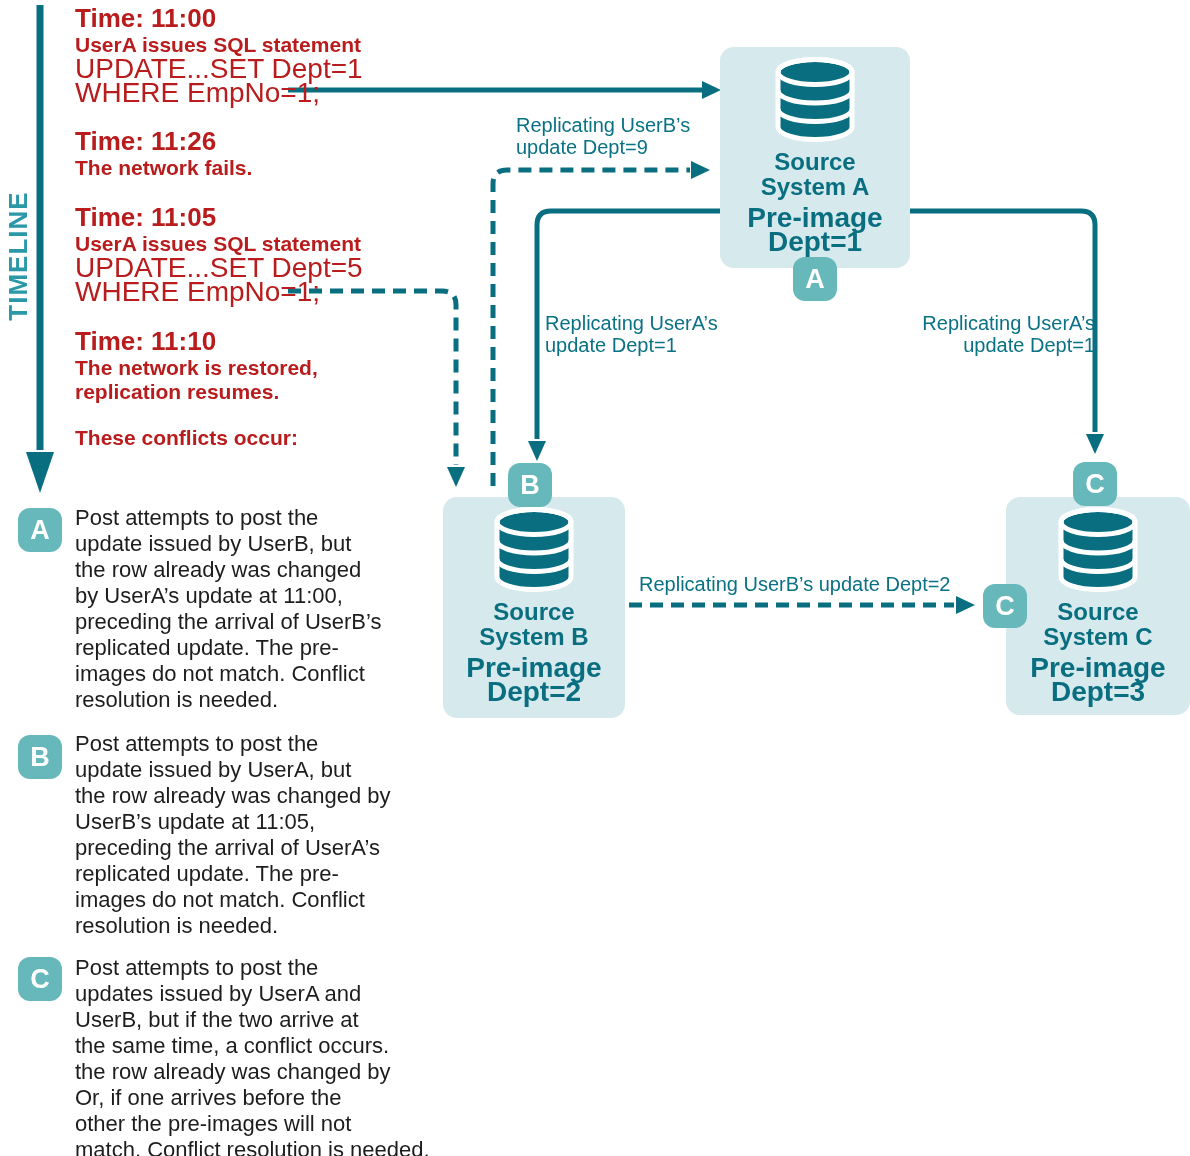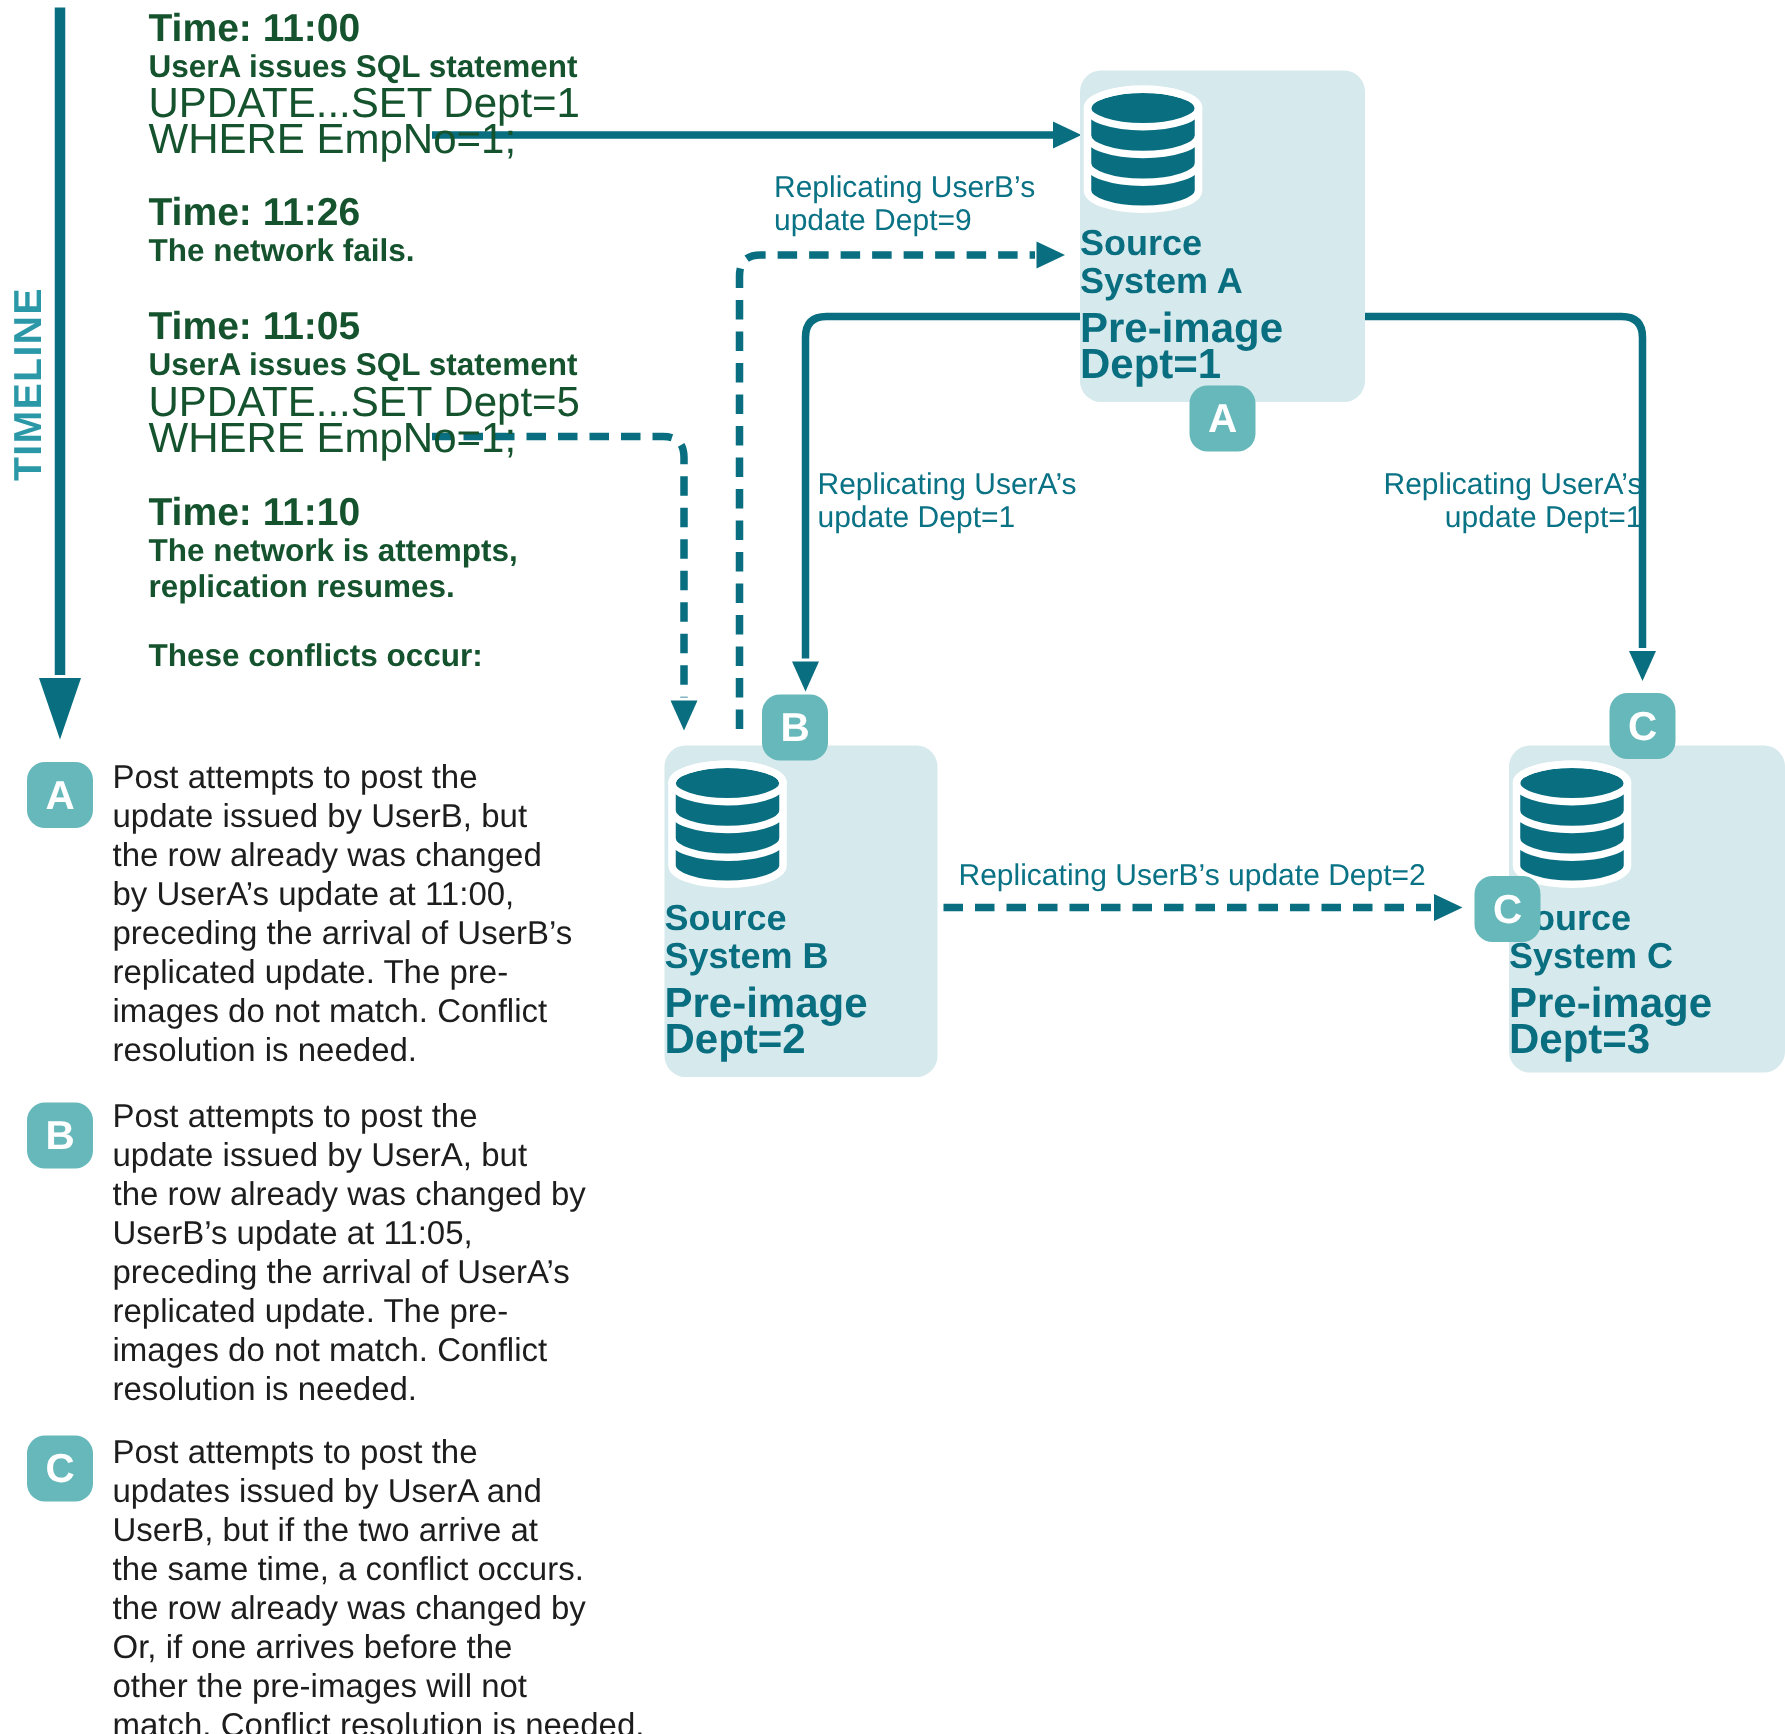--- a/index.html
+++ b/index.html
@@ -22,28 +22,29 @@
     left: -53px; top: 242px;
     width: 140px; height: 28px;
     text-align: center;
     transform: rotate(-90deg);
     color: #2b98a8;
     font-size: 26px;
     font-weight: bold;
     letter-spacing: 1px;
     white-space: nowrap;
   }
-  .event { position: absolute; left: 75px; color: #14532d; margin-left: 24px; }
+  .event { position: absolute; left: 75px; color: #b91c1c; }
   .event-heading { font-size: 26px; font-weight: bold; line-height: 30px; }
   .event-detail  { font-size: 21px; font-weight: bold; line-height: 24px; white-space: pre-line; }
   .event-code    { font-size: 28px; font-weight: normal; line-height: 24px; white-space: pre-line; }
   .sysbox {
     position: absolute;
     background: #d6e9ec;
     border-radius: 14px;
+    text-align: center;
     color: #086e80;
   }
   .db-icon { margin-top: 9px; }
   .sysname  { font-size: 24px; font-weight: bold; line-height: 25px; white-space: pre-line; margin-top: 1px; }
   .preimage { font-size: 28px; font-weight: bold; line-height: 24px; white-space: pre-line; margin-top: 7px; }
   .badge {
     position: absolute;
     width: 44px; height: 44px;
     background: #66b8ba;
     border-radius: 12px;
@@ -110,21 +111,21 @@
     <div class="event-detail">The network fails.</div>
   </div>
   <div class="event" style="top:202px">
     <div class="event-heading">Time: 11:05</div>
     <div class="event-detail">UserA issues SQL statement</div>
     <div class="event-code">UPDATE...SET Dept=5
 WHERE EmpNo=1;</div>
   </div>
   <div class="event" style="top:326px">
     <div class="event-heading">Time: 11:10</div>
-    <div class="event-detail">The network is attempts,
+    <div class="event-detail">The network is restored,
 replication resumes.</div>
   </div>
   <div class="event" style="top:426px">
     <div class="event-detail">These conflicts occur:</div>
   </div>
 
   <div class="alabel" style="left:516px; top:114px">Replicating UserB’s
 update Dept=9</div>
   <div class="alabel" style="left:545px; top:312px">Replicating UserA’s
 update Dept=1</div>

